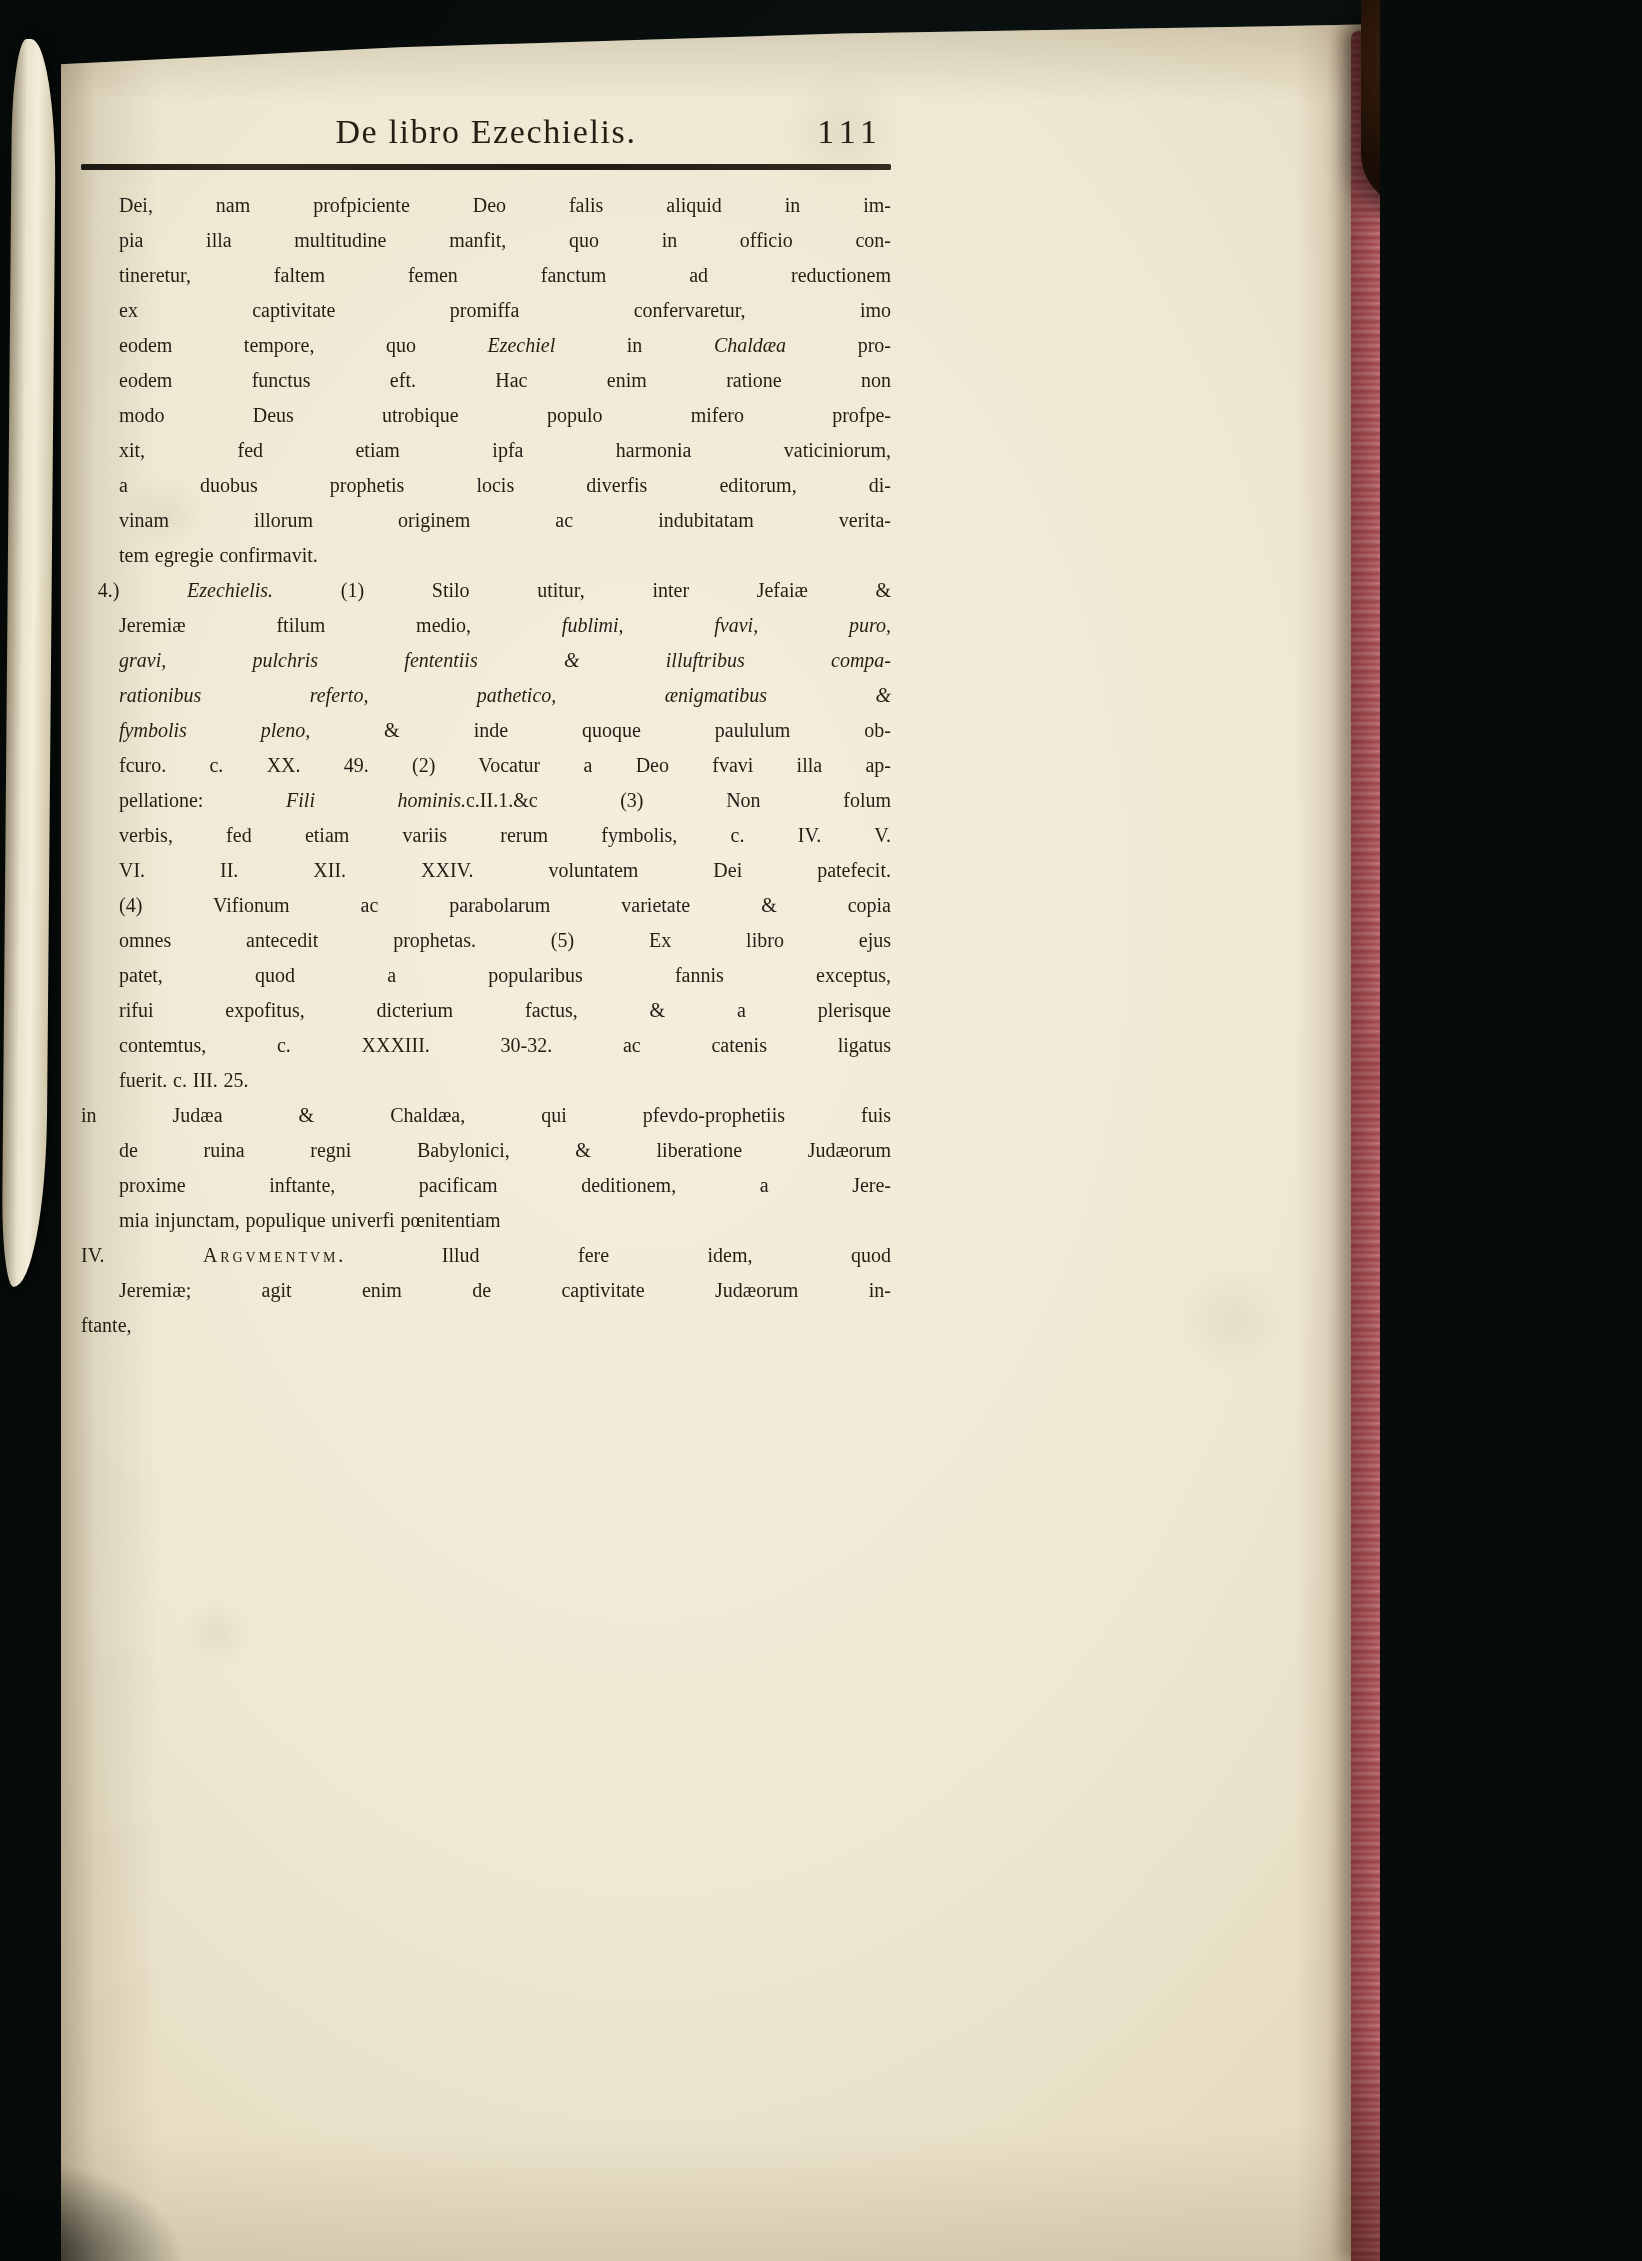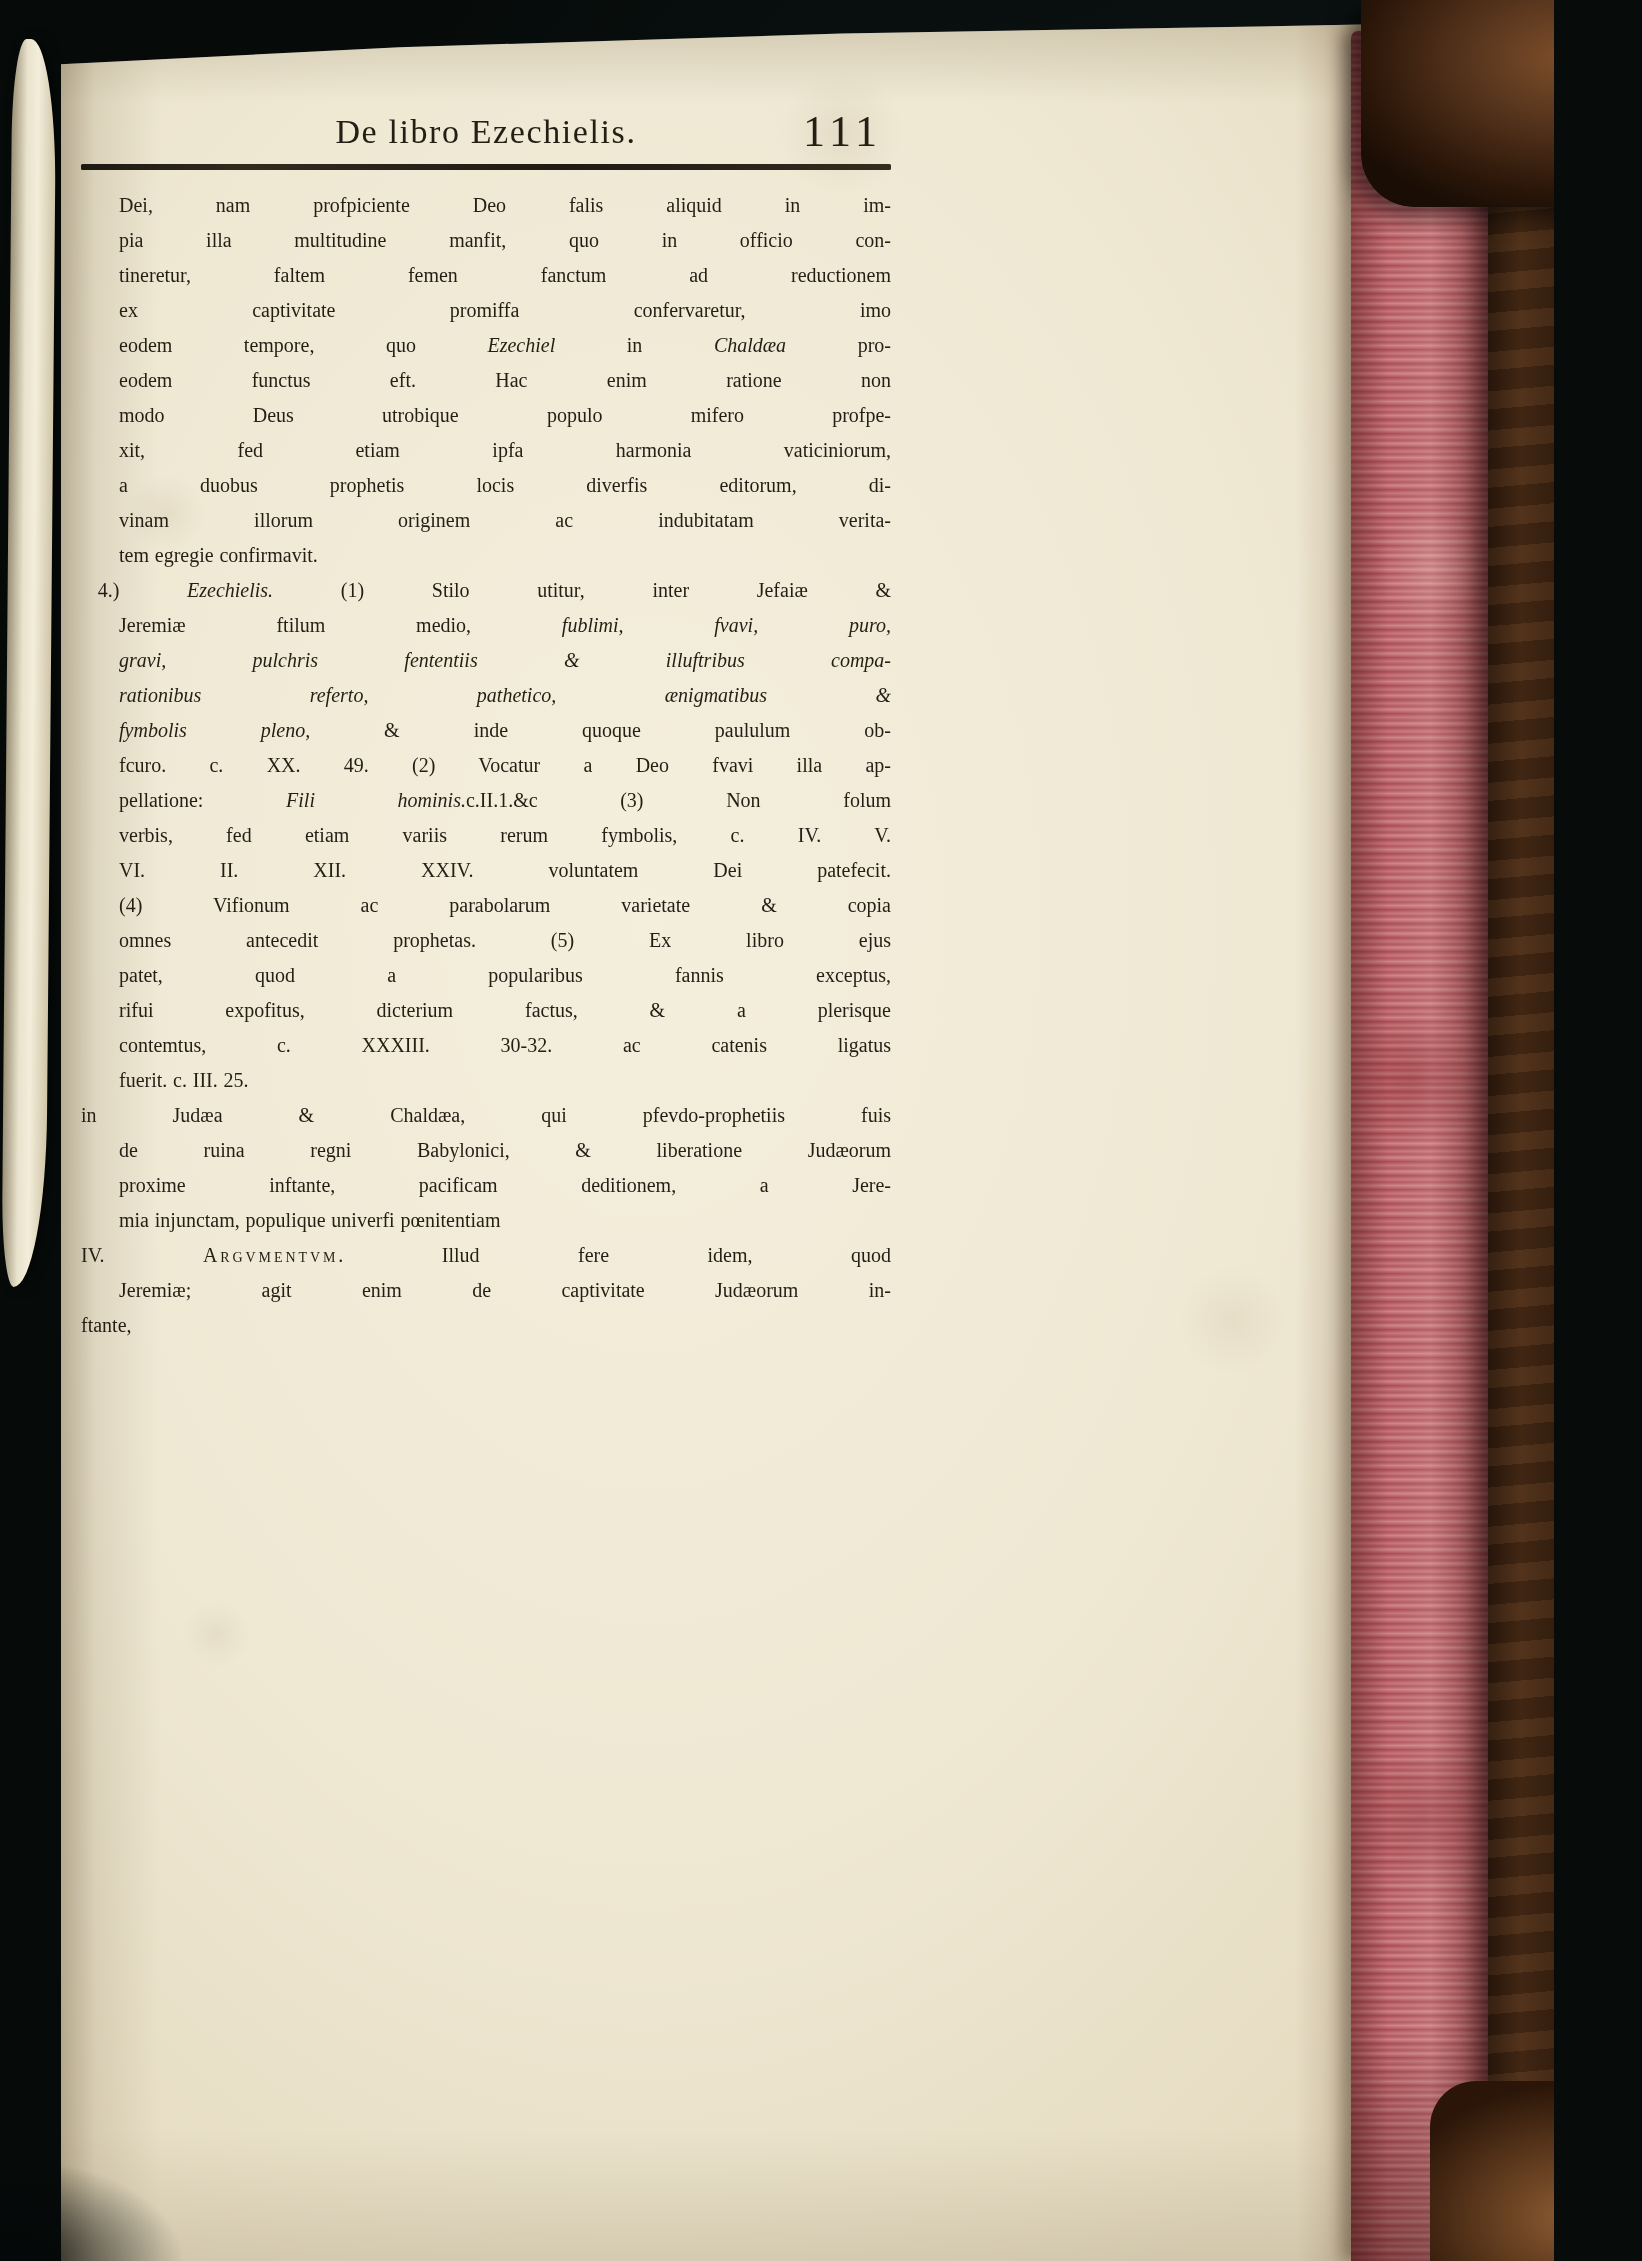--- a/index.html
+++ b/index.html
@@ -1,17 +1,17 @@
 <!DOCTYPE html>
 <html style="font-size:13px"><head>
 <meta charset="utf-8">
 <style>
   html,body{margin:0;padding:0;background:#070c0b;}
   .scene{
-    position:relative;width:1554px;height:2261px;overflow:hidden;
+    position:relative;width:1380px;height:2261px;overflow:hidden;
     background:radial-gradient(ellipse 1232px 1560px at 88% 45%, #142220 0%, #0a1211 55%, #060b0a 100%);
     font-family:"Liberation Serif","DejaVu Serif",serif;
   }
   
   .left-pages-edge{
     position:absolute;left:6.6px;top:39px;width:44px;height:1248px;z-index:1;
     background:linear-gradient(90deg,#9a8f76 0%,#e9e2cc 35%,#f3edda 60%,#cfc5a8 100%);
     border-radius:25px 45px 57px 21.3px / 181px 263px 312px 164px;
     transform:rotate(.5deg);
     box-shadow:5px 0 11.5px rgba(0,0,0,.55);
@@ -72,21 +72,21 @@
     position:absolute;left:0;bottom:0;width:263px;height:148px;z-index:6;
     background:radial-gradient(ellipse 263px 148px at 0% 100%, rgba(4,8,8,.95) 0%, rgba(4,8,8,0) 70%);
   }
   
   .content{position:absolute;left:20px;top:90px;width:810px;color:#241e15;z-index:3;}
   .page-header{position:relative;height:43px;}
   .header-title{
     position:absolute;left:50%;transform:translateX(-50%);top:0;
     font-size:34px;line-height:41px;letter-spacing:1.6px;white-space:nowrap;
   }
-  .page-number{position:absolute;right:8.2px;top:0;font-size:44px;line-height:41px;letter-spacing:5.7px;}
+  .page-number{position:absolute;right:8.2px;top:0;font-size:34px;line-height:41px;letter-spacing:5.7px;}
   .header-rule{margin-top:10px;height:5.7px;border-radius:1.6px;
     background:linear-gradient(90deg,#1d1812,#332a1f 20%,#201a13 60%,#352c20);}
   .body-text{margin-top:18px;font-size:20px;line-height:35px;word-spacing:0.8px;}
   .para{padding-left:38px;}
   .para.hang-sm > .line:first-child{margin-left:-21.3px;}
   .para.hang-lg > .line:first-child{margin-left:-38px;}
   .line{text-align:justify;text-align-last:justify;}
   .para > .line:last-child{text-align-last:auto;}
   .para.justify-last > .line:last-child{text-align-last:justify;}
   .line i{font-style:italic;}

